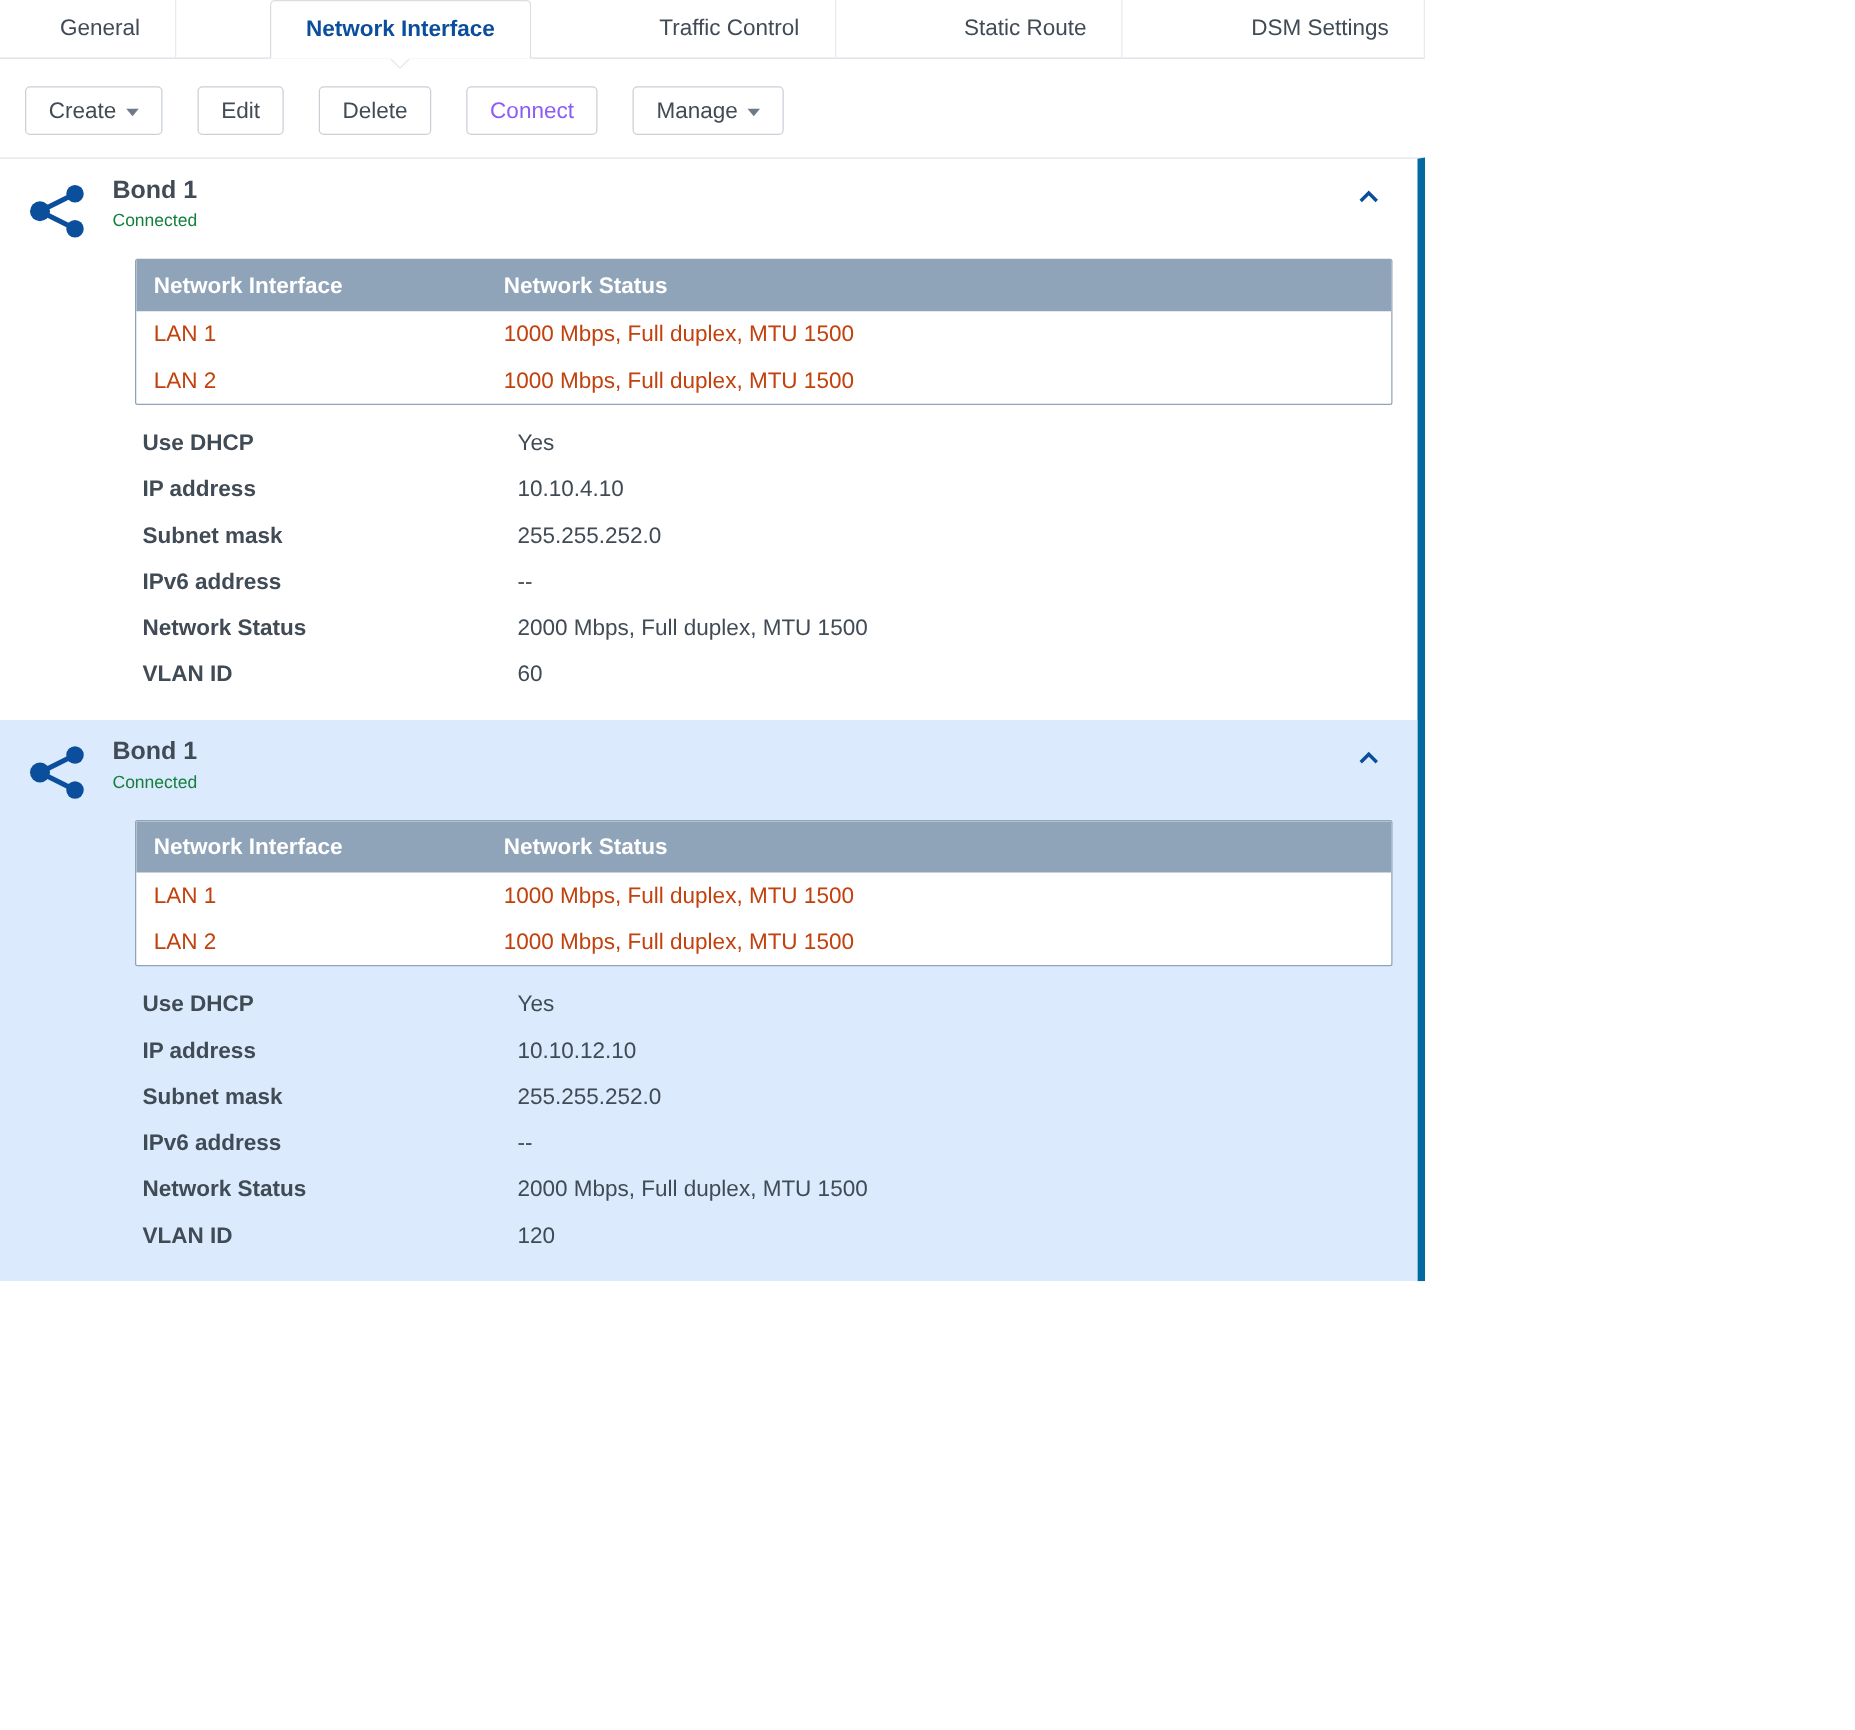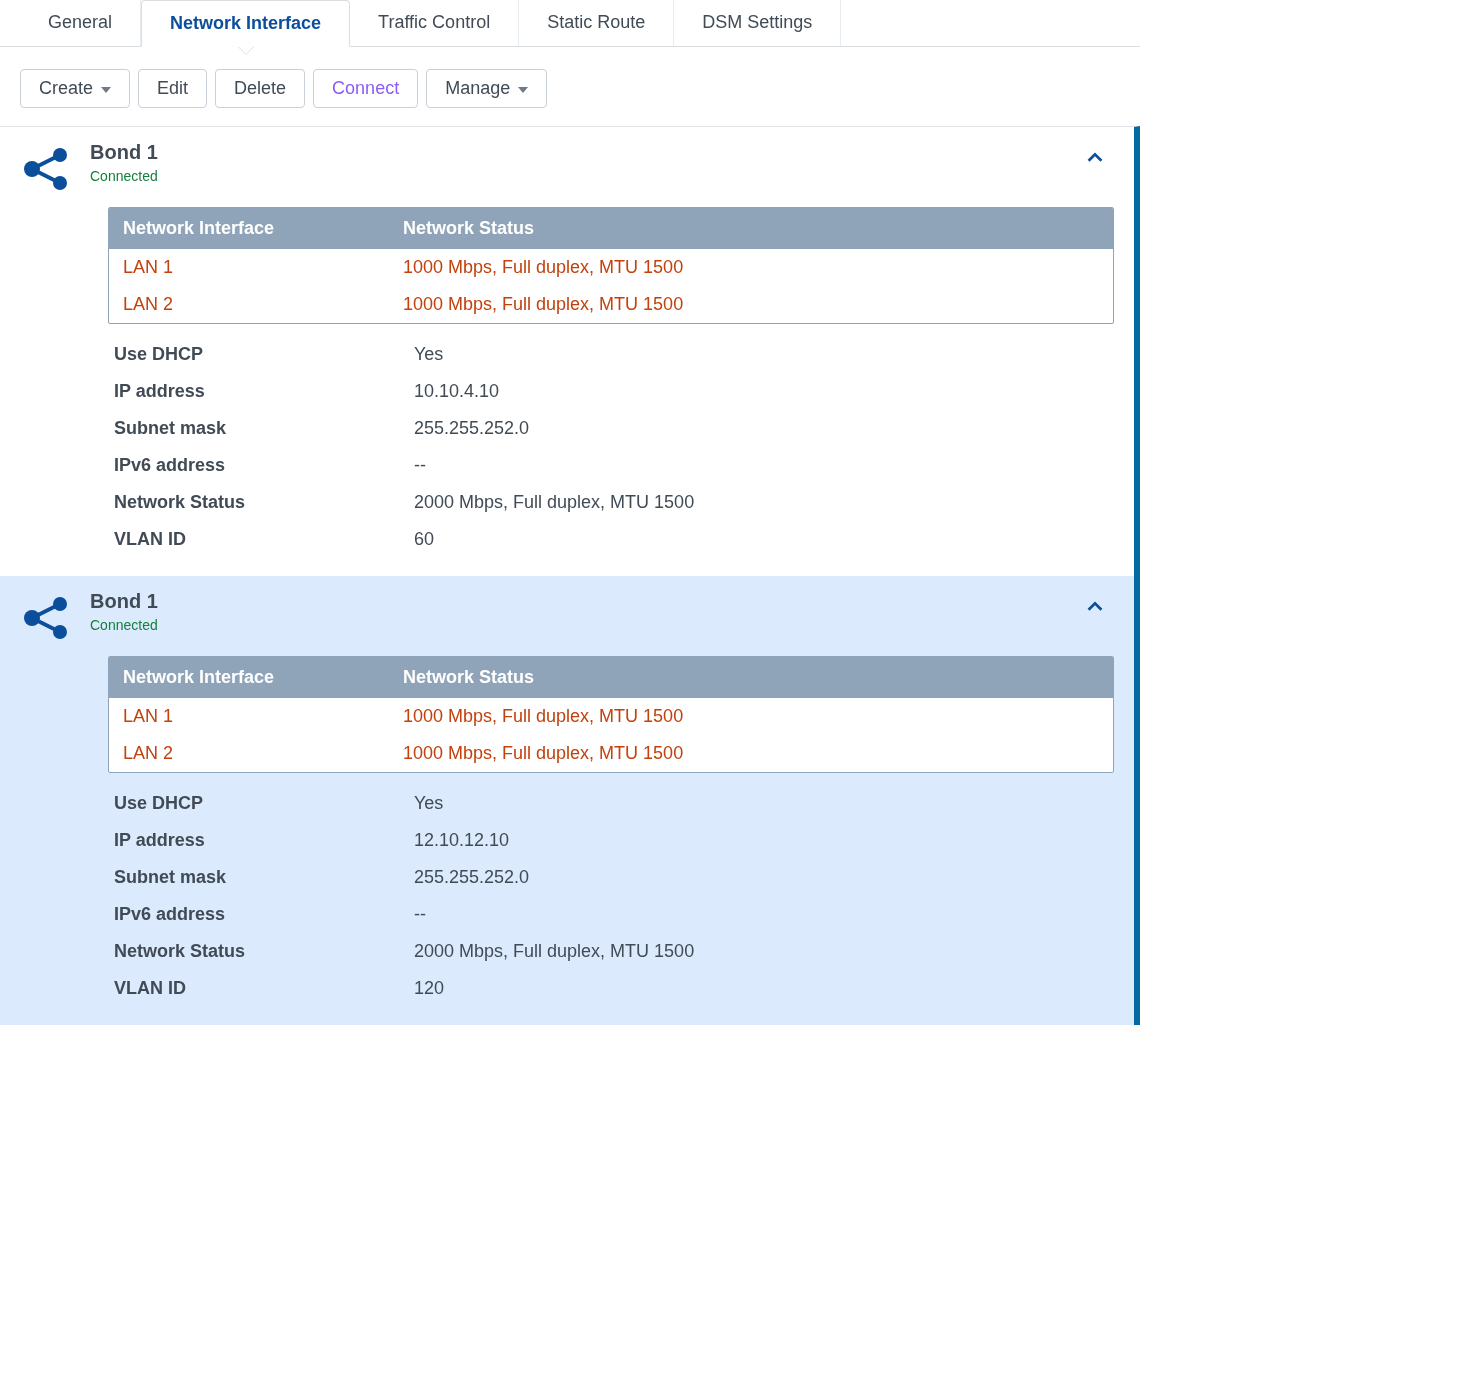--- a/index.html
+++ b/index.html
@@ -9,20 +9,21 @@
   color: #414b55;
   font-size: 18px;
 }
 .container { width: 1140px; }
 
 
 .tabs {
   display: flex;
   border-bottom: 1px solid #d9dee3;
   padding-left: 20px;
+  justify-content: space-between;
 }
 .tab {
   padding: 12px 28px;
   color: #414b55;
   cursor: pointer;
   border-right: 1px solid #e8ebef;
   position: relative;
 }
 .tab.active {
   color: #0b4f9c;
@@ -43,21 +44,21 @@
   width: 0; height: 0;
   border-left: 8px solid transparent;
   border-right: 8px solid transparent;
   border-top: 8px solid #fff;
   filter: drop-shadow(0 1px 0 #d9dee3);
 }
 
 
 .toolbar {
   display: flex;
-  gap: 8px;
+  gap: 28px;
   padding: 22px 20px 18px 20px;
 }
 .btn {
   padding: 8px 18px;
   border: 1px solid #c9d0d7;
   border-radius: 4px;
   background: #fff;
   color: #414b55;
   cursor: pointer;
   font-size: 18px;
@@ -276,21 +277,21 @@
 </div>
       </div>
       <div class="props">
   <div class="prop-row">
     <div class="prop-label">Use DHCP</div>
     <div class="prop-value">Yes</div>
   </div>
 
   <div class="prop-row">
     <div class="prop-label">IP address</div>
-    <div class="prop-value">12.10.12.10</div>
+    <div class="prop-value">10.10.12.10</div>
   </div>
 
   <div class="prop-row">
     <div class="prop-label">Subnet mask</div>
     <div class="prop-value">255.255.252.0</div>
   </div>
 
   <div class="prop-row">
     <div class="prop-label">IPv6 address</div>
     <div class="prop-value">--</div>

